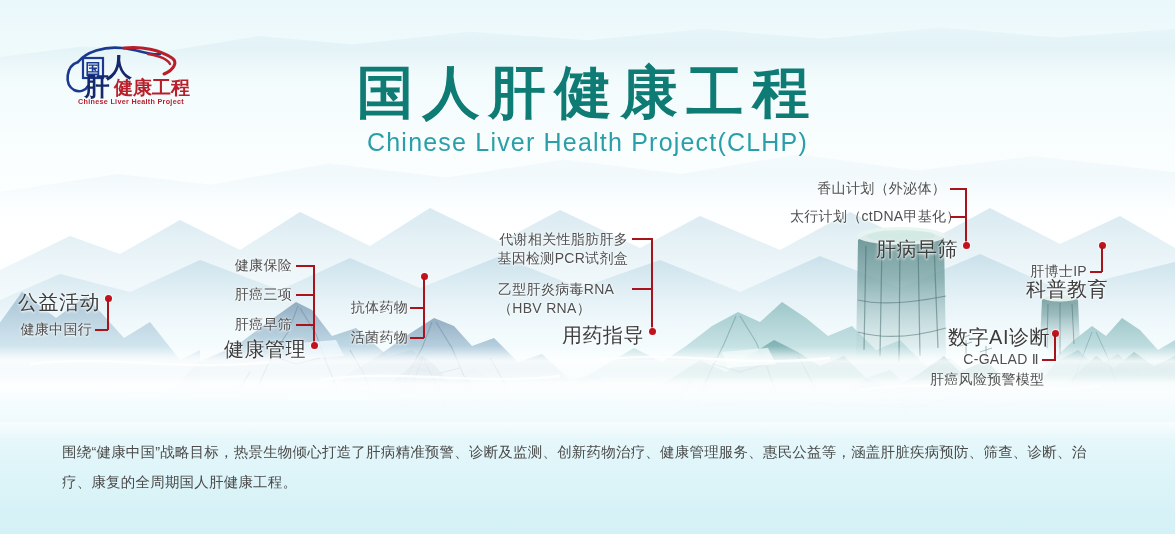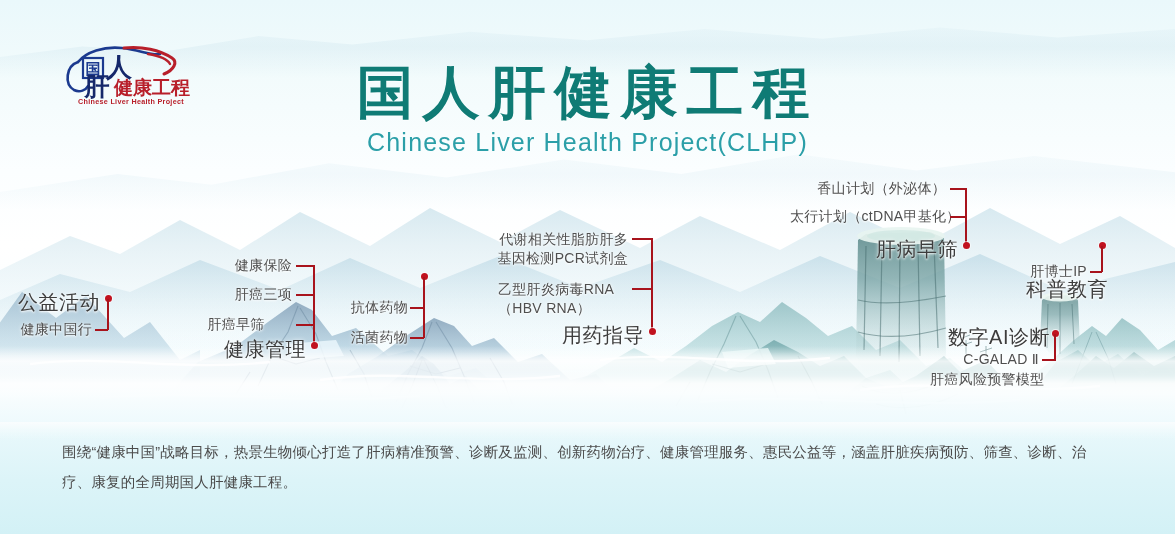--- a/index.html
+++ b/index.html
@@ -311,21 +311,21 @@
     <div class="lbl sub right" style="left:0; top:41px; width:92px;">健康中国行</div>
   </div>
 
   <div class="group" style="left:180px; top:252px; width:150px; height:110px;">
     <div class="lbl sub right" style="left:0; top:5px; width:112px;">健康保险</div>
     <div class="hline" style="left:116px; top:13px; width:18px;"></div>
 
     <div class="lbl sub right" style="left:0; top:34px; width:112px;">肝癌三项</div>
     <div class="hline" style="left:116px; top:42px; width:18px;"></div>
 
-    <div class="lbl sub right" style="left:0; top:64px; width:112px;text-align:center;">肝癌早筛</div>
+    <div class="lbl sub right" style="left:0; top:64px; width:112px;">肝癌早筛</div>
     <div class="hline" style="left:116px; top:72px; width:18px;"></div>
 
     <div class="vline" style="left:133px; top:13px; height:80px;"></div>
     <div class="dot" style="left:131px; top:90px;"></div>
     <div class="lbl main right" style="left:0; top:84px; width:126px;">健康管理</div>
   </div>
 
   <div class="group" style="left:320px; top:258px; width:130px; height:100px;">
     <div class="dot" style="left:101px; top:15px;"></div>
     <div class="vline" style="left:103px; top:19px; height:61px;"></div>

